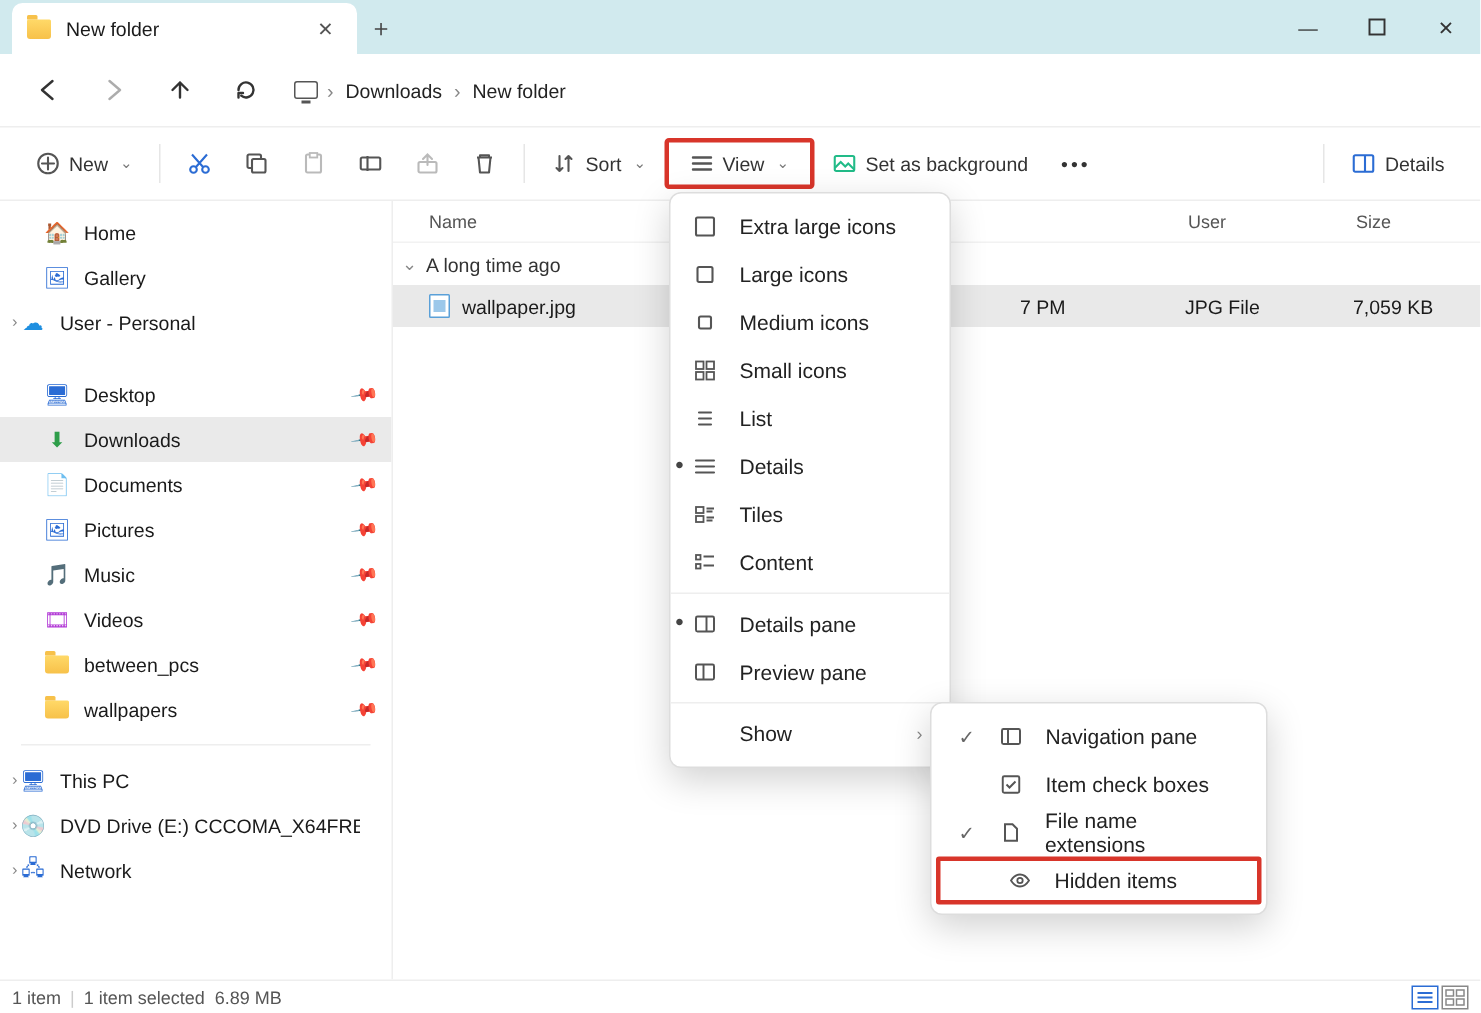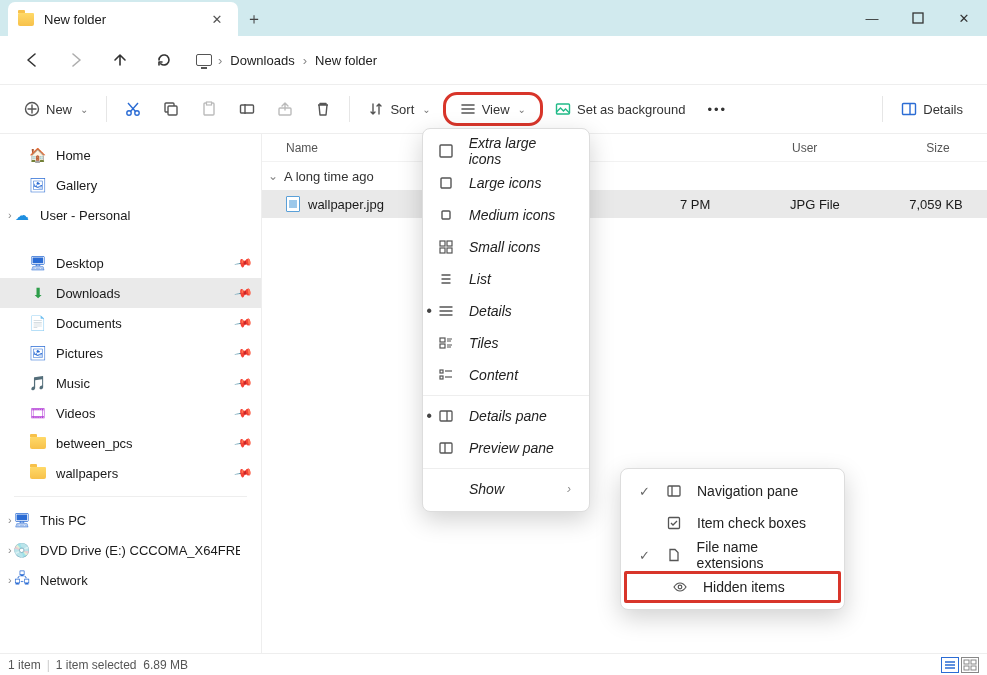--- a/index.html
+++ b/index.html
@@ -23,41 +23,41 @@
 .crumb-sep { color:#888; padding: 0 2px; }
 .pc-ico { width:16px; height:12px; border:1.5px solid #555; border-radius:2px; position:relative; margin-right:4px;}
 .pc-ico::after{content:"";position:absolute;bottom:-4px;left:4px;width:6px;height:2px;background:#555;}
 .searchbox { width:250px; height:34px; background:#fafcfc; border:1px solid #e8e8e8; border-radius:5px; display:flex; align-items:center; padding:0 10px; color:#888; margin-left:8px;}
 .searchbox .mag { margin-left:auto; color:#777;}
 
 
 .toolbar { height:50px; border-top:1px solid #eee; border-bottom:1px solid #eee; display:flex; align-items:center; padding:0 14px; gap:2px; background:#fff;}
 .tb-btn { height:34px; display:flex; align-items:center; padding:0 10px; gap:6px; color:#333; border-radius:4px; cursor:pointer; font-size:13px;}
 .tb-sep { width:1px; height:26px; background:#e6e6e6; margin:0 6px;}
-.highlight-red { border:3px solid #d8352a; border-radius:14px; }
+.highlight-red { border:3px solid #d8352a; border-radius:3px; }
 .chev { font-size:10px; color:#777; margin-left:2px;}
 
 
 .main { display:flex; height: calc(675px - 36px - 48px - 50px - 22px); }
 .sidebar { width:262px; border-right:1px solid #eee; overflow-y:auto; padding:6px 0 6px 0; }
 .side-item { display:flex; align-items:center; height:30px; padding:0 10px 0 30px; gap:10px; cursor:pointer; position:relative;}
 .side-item.lvl0 { padding-left:14px;}
 .side-item.active { background:#eaeaea;}
 .side-exp { position:absolute; left:8px; color:#888; font-size:11px;}
 .pin { margin-left:auto; color:#bbb; font-size:12px; transform:rotate(35deg);}
 .side-spacer { height:18px;}
 .side-div { height:1px; background:#eee; margin:8px 14px;}
 .ico { width:16px; height:16px; display:flex; align-items:center; justify-content:center; font-size:14px;}
 .ico.folder { width:16px; height:12px; background:linear-gradient(#ffd968,#f7c14a); border-radius:1px 1px 2px 2px; position:relative;}
 .ico.folder::before{content:"";position:absolute;top:-3px;left:0;width:7px;height:3px;background:#f7c14a;border-radius:1px 1px 0 0;}
 
 
 .content { flex:1; position:relative; }
 .cols { display:flex; height:28px; align-items:center; border-bottom:1px solid #f2f2f2; color:#555; font-size:12px; padding-left:24px;}
-.col-name{ width:396px;} .col-date{width:110px;} .col-type{width:112px;} .col-size{width:80px; text-align:center; padding-right:12px;}
+.col-name{ width:396px;} .col-date{width:110px;} .col-type{width:112px;} .col-size{width:80px; text-align:left; padding-right:12px;}
 .group-row{ display:flex; align-items:center; height:28px; padding-left:4px; color:#333;}
 .group-row .gchev{ color:#888; font-size:12px; margin:0 6px 0 2px;}
 .file-row{ display:flex; align-items:center; height:28px; padding-left:24px; background:#e9e9e9;}
 .file-ico{ width:14px; height:16px; border:1px solid #5aa0d8; background:#fff; border-radius:1px; position:relative; margin-right:8px;}
 .file-ico::after{content:"";position:absolute;top:3px;left:2px;right:2px;bottom:3px;background:#9cc8ea;}
 
 
 .dropdown { position:absolute; background:#fff; border:1px solid #ddd; border-radius:8px; box-shadow:0 8px 24px rgba(0,0,0,0.18); padding:6px 0; z-index:10;}
 .dd-item { display:flex; align-items:center; height:32px; padding:0 18px 0 14px; gap:14px; cursor:pointer; font-size:14px; color:#222; position:relative;}
 .dd-item .bullet { position:absolute; left:-1px; width:14px; text-align:center; font-size:16px; color:#444;}
@@ -296,21 +296,21 @@
       <span>A long time ago</span>
     </div>
     <div class="file-row">
       <div class="file-ico"></div>
       <div class="col-name" style="width:372px">wallpaper.jpg</div>
       <div class="col-date">7 PM</div>
       <div class="col-type">JPG File</div>
       <div class="col-size">7,059 KB</div>
     </div>
 
-    <div class="dropdown" style="left:160px; top:-6px; width:168px;font-style:italic;">
+    <div class="dropdown" style="left:184px; top:-6px; width:188px;">
       <div class="dd-item">
           <span class="dd-ico">
             <svg width="14" height="14">
               <rect x="1" y="1" width="12" height="12" fill="none" stroke="#555" stroke-width="1.4" rx="1"></rect>
             </svg>
           </span>
           <span>Extra large icons</span>
         </div>
       <div class="dd-item">
           <span class="dd-ico">

